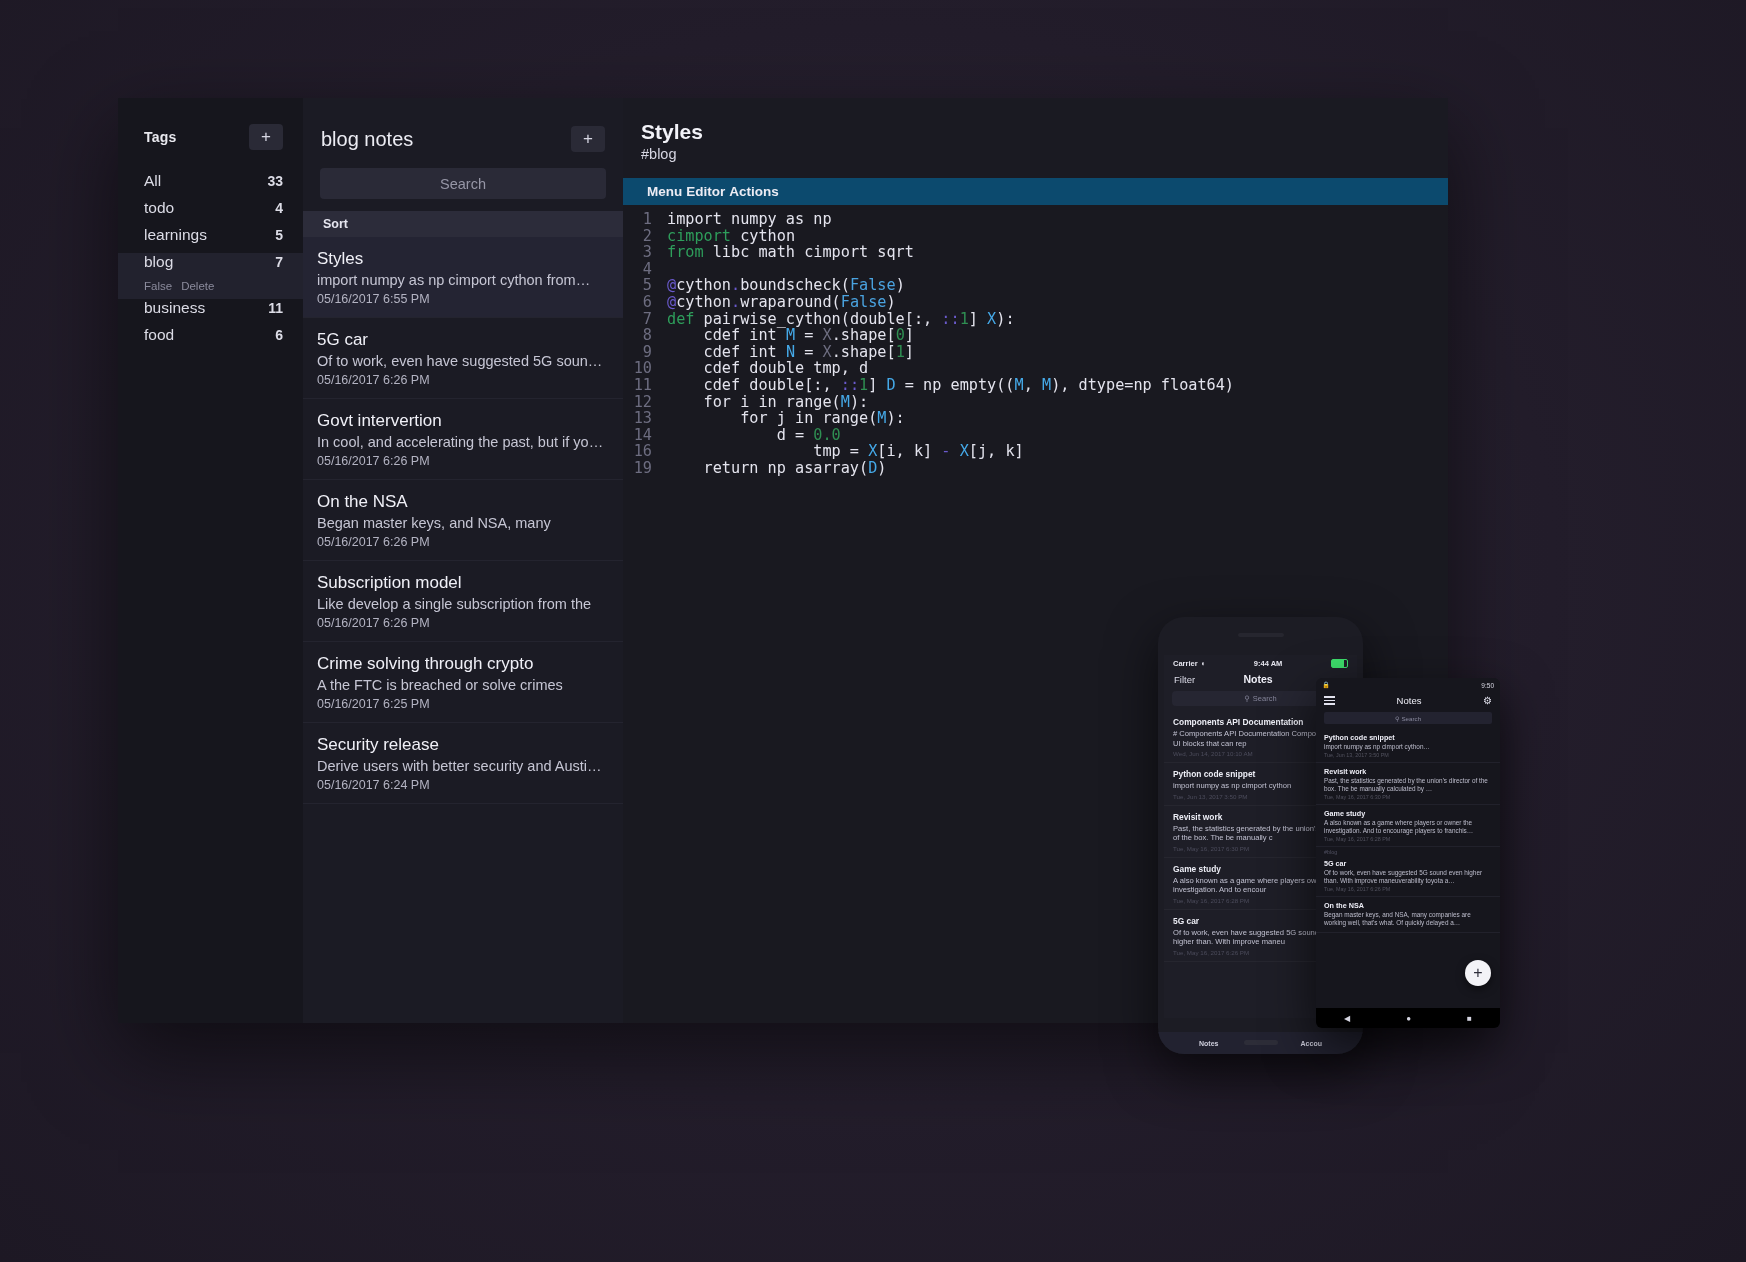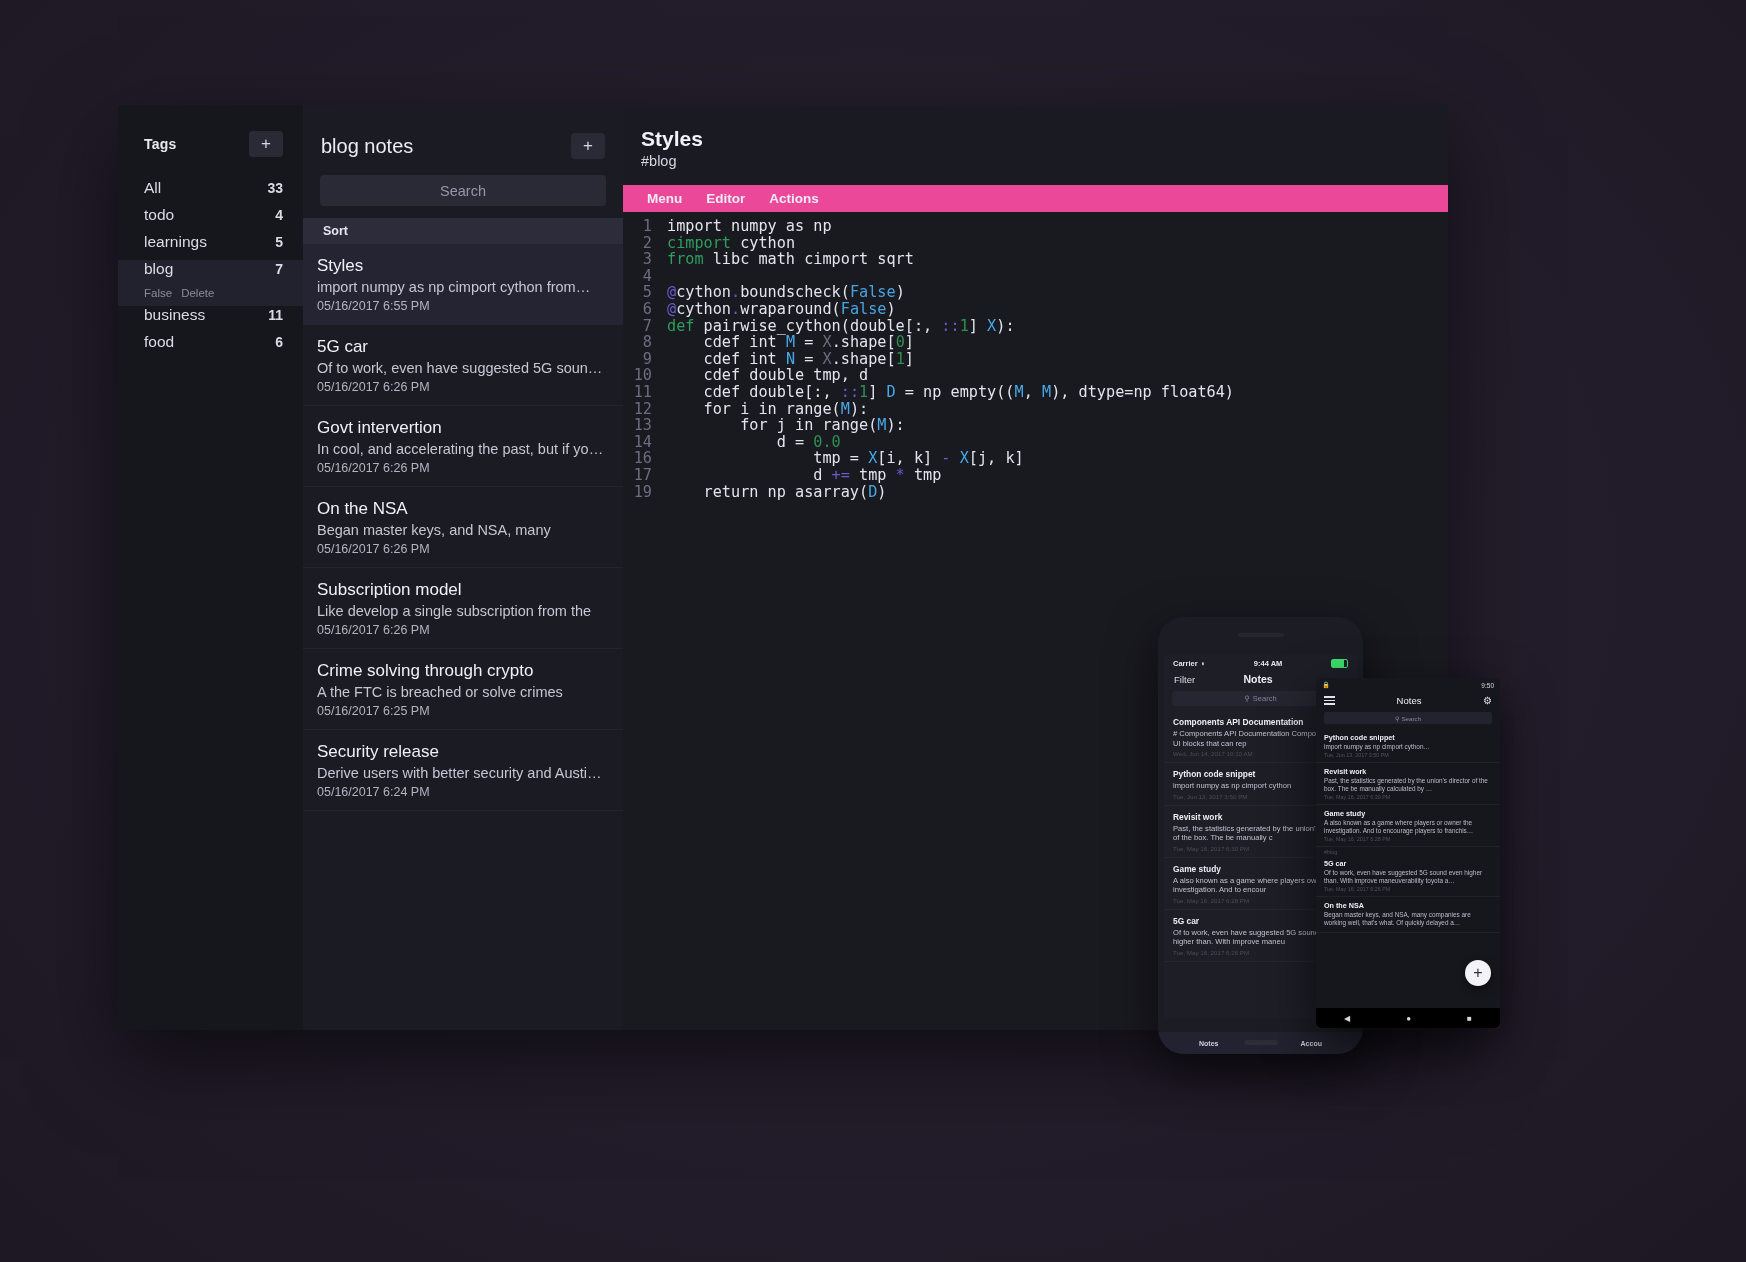--- a/index.html
+++ b/index.html
@@ -15,21 +15,21 @@
     position: relative;
     width: 1746px;
     height: 1262px;
     background: radial-gradient(ellipse at 50% 45%, #2b2435 0%, #231d2b 55%, #1d1824 100%);
   }
 
   
   #desktop-window {
     position: absolute;
     left: 118px;
-    top: 105px;
+    top: 98px;
     width: 1330px;
     height: 925px;
     background: #1a1a22;
     box-shadow: 0 30px 80px rgba(0,0,0,0.55);
     display: flex;
     overflow: hidden;
   }
 
   
   #tag-sidebar {
@@ -184,25 +184,25 @@
     font-size: 21px;
     font-weight: bold;
     margin-bottom: 2px;
   }
   .editor-tag {
     color: #d6d6e2;
     font-size: 14.5px;
   }
   .menu-bar {
     margin-top: 10px;
-    background: #ec4899;
+    background: #0c4a6e;
     height: 27px;
     display: flex;
     align-items: center;
-    gap: 24px;
+    gap: 4px;
     padding-left: 24px;
   }
   .menu-bar span {
     color: #ececf4;
     font-size: 13.5px;
     font-weight: bold;
     cursor: pointer;
   }
   .code-area {
     flex: 1;
@@ -537,21 +537,20 @@
           <div class="code-line"><div class="gutter">6</div><div class="code-text"><span class="tok-op">@</span><span>cython</span><span class="tok-op">.</span><span>wraparound(</span><span class="tok-bool">False</span><span>)</span></div></div>
           <div class="code-line"><div class="gutter">7</div><div class="code-text"><span class="tok-kw">def</span><span> pairwise_cython(double[:, </span><span class="tok-op">::</span><span class="tok-num">1</span><span>] </span><span class="tok-var">X</span><span>):</span></div></div>
           <div class="code-line"><div class="gutter">8</div><div class="code-text"><span>    cdef int </span><span class="tok-var">M</span><span> = </span><span class="tok-dim">X</span><span>.shape[</span><span class="tok-num">0</span><span>]</span></div></div>
           <div class="code-line"><div class="gutter">9</div><div class="code-text"><span>    cdef int </span><span class="tok-var">N</span><span> = </span><span class="tok-dim">X</span><span>.shape[</span><span class="tok-num">1</span><span>]</span></div></div>
           <div class="code-line"><div class="gutter">10</div><div class="code-text"><span>    cdef double tmp, d</span></div></div>
           <div class="code-line"><div class="gutter">11</div><div class="code-text"><span>    cdef double[:, </span><span class="tok-op">::</span><span class="tok-num">1</span><span>] </span><span class="tok-var">D</span><span> = np empty((</span><span class="tok-var">M</span><span>, </span><span class="tok-var">M</span><span>), dtype=np float64)</span></div></div>
           <div class="code-line"><div class="gutter">12</div><div class="code-text"><span>    for i in range(</span><span class="tok-var">M</span><span>):</span></div></div>
           <div class="code-line"><div class="gutter">13</div><div class="code-text"><span>        for j in range(</span><span class="tok-var">M</span><span>):</span></div></div>
           <div class="code-line"><div class="gutter">14</div><div class="code-text"><span>            d = </span><span class="tok-num">0.0</span></div></div>
           <div class="code-line"><div class="gutter">16</div><div class="code-text"><span>                tmp = </span><span class="tok-var">X</span><span>[i, k] </span><span class="tok-op">-</span><span> </span><span class="tok-var">X</span><span>[j, k]</span></div></div>
-          <div class="code-line"><div class="gutter">17</div><div class="code-text"><span>                d </span><span class="tok-op">+=</span><span> tmp </span><span class="tok-op">*</span><span> tmp</span></div></div>
           <div class="code-line"><div class="gutter">19</div><div class="code-text"><span>    return np asarray(</span><span class="tok-var">D</span><span>)</span></div></div>
         </div>
     </div>
   </div>
 
   <div id="iphone">
     <div class="speaker"></div>
     <div class="screen">
       <div class="ios-status">
         <div style="display:flex;align-items:center;gap:3px;">

